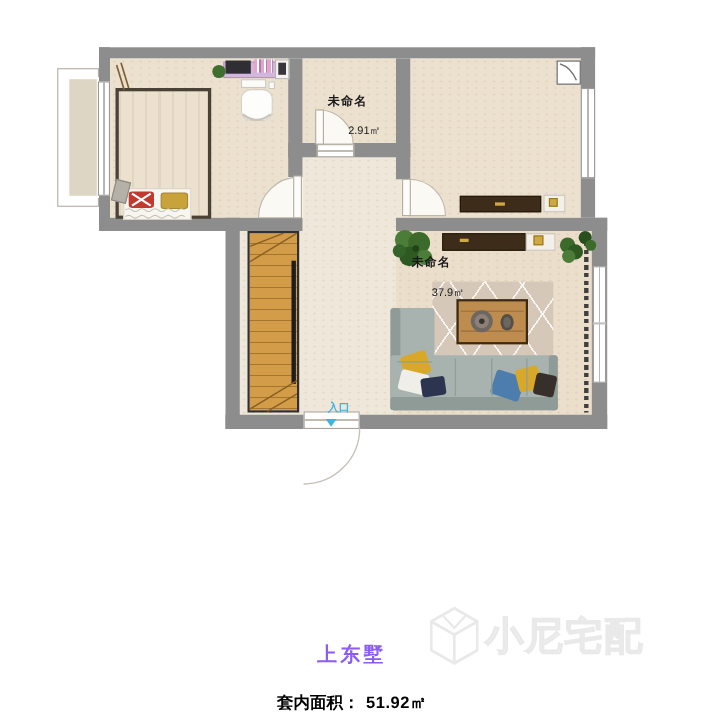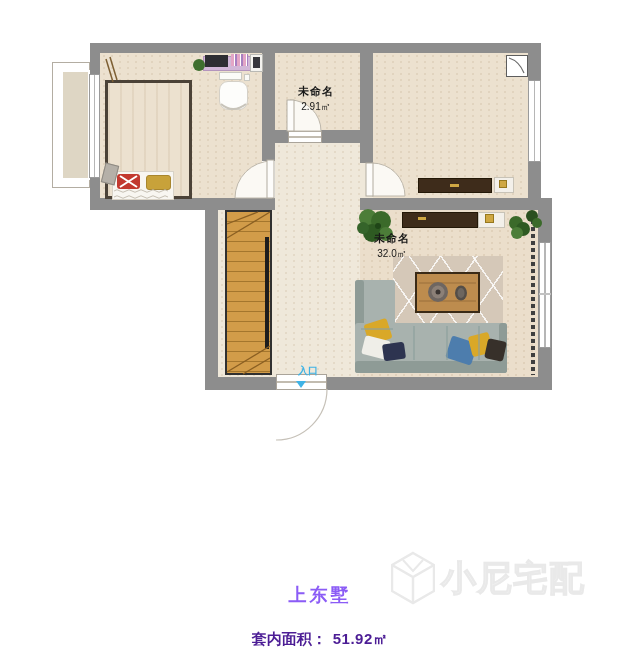--- a/index.html
+++ b/index.html
@@ -36,33 +36,33 @@
          border:2px solid #3a2a16;box-sizing:border-box;}
   .curtain{position:absolute;left:531px;top:213px;width:4px;height:162px;
            background:repeating-linear-gradient(180deg,#3f3f3f 0 4px,transparent 4px 7px);}
   .innerbox{position:absolute;left:105px;top:80px;width:87px;height:119px;box-sizing:border-box;
             border:3px solid #4b4237;background-color:#ece1cf;
             background-image:repeating-linear-gradient(90deg,rgba(160,130,90,.12) 0 2px,transparent 2px 12px);}
   .bed{position:absolute;left:112px;top:171px;width:62px;height:29px;background:#f8f6f1;border:1px solid #d8d2c6;box-sizing:border-box;}
   
   .room-label{position:absolute;text-align:center;color:#171717;}
   .rname{font-size:11px;font-weight:bold;letter-spacing:1px;}
-  .rarea{font-size:10px;margin-top:1px;letter-spacing:0;}
+  .rarea{font-size:10px;margin-top:13px;letter-spacing:0;text-align:right;}
   .entr{position:absolute;left:292px;top:364px;width:32px;text-align:center;
         font-size:10px;font-weight:bold;color:#3fb3e6;}
   .entr-tri{position:absolute;left:296px;top:381px;width:0;height:0;
             border-left:5px solid transparent;border-right:5px solid transparent;
             border-top:7px solid #3fb3e6;}
   
   .symbols{position:absolute;left:0;top:0;width:640px;height:460px;pointer-events:none;}
   
   .title{position:absolute;left:0;top:583px;width:640px;text-align:center;
          font-size:18px;font-weight:bold;color:#8b5cf6;letter-spacing:3px;}
   .subtitle{position:absolute;left:0;top:630px;width:640px;text-align:center;
-            font-size:15px;font-weight:bold;color:#4c1d95;}
+            font-size:15px;font-weight:bold;color:#000000;}
   .subtitle .val{margin-left:6px;letter-spacing:.5px;}
   
   .wm{position:absolute;left:391px;top:551px;display:flex;align-items:center;gap:6px;}
   .wm-text{font-size:35px;font-weight:bold;color:#f1f1f1;-webkit-text-stroke:1px #e9e9e9;letter-spacing:1px;}
   .sill{position:absolute;background:linear-gradient(180deg,transparent 42%,#c2bcb0 42%,#c2bcb0 58%,transparent 58%),#fff;
         border:1px solid #aaa49a;box-sizing:border-box;}
   .corner-ico{position:absolute;left:506px;top:55px;width:22px;height:22px;background:#fff;
               border:1px solid #5d5d5d;box-sizing:border-box;}
 </style>
 </head>
@@ -214,21 +214,21 @@
     </g>
     <circle cx="199" cy="65" r="6" fill="#3f6f2f"></circle>
   </svg>
 
   <div class="room-label" style="left:286px;top:84px;width:60px;">
     <div class="rname">未命名</div>
     <div class="rarea">2.91㎡</div>
   </div>
   <div class="room-label" style="left:362px;top:231px;width:60px;">
     <div class="rname">未命名</div>
-    <div class="rarea">32.0㎡</div>
+    <div class="rarea">37.9㎡</div>
   </div>
 
   <div class="entr">入口</div>
   <div class="entr-tri"></div>
 
   <div class="wm">
     <svg width="44" height="54" viewBox="0 0 44 54">
       <polygon points="22,2 43,14 43,40 22,52 1,40 1,14" fill="none" stroke="#e9e9e9" stroke-width="2.5"></polygon>
       <path d="M1,14 L22,26 L43,14 M22,26 L22,52" fill="none" stroke="#e9e9e9" stroke-width="2.5"></path>
       <path d="M12,9 L22,20 L32,9" fill="none" stroke="#e9e9e9" stroke-width="2"></path>

